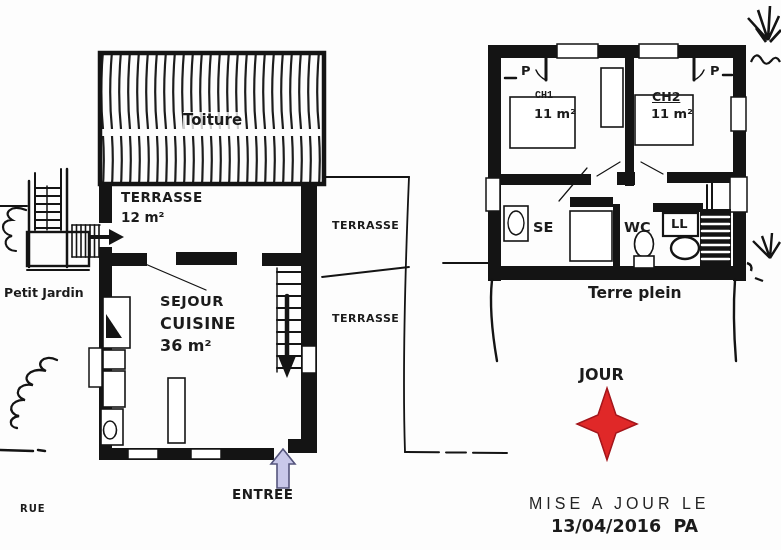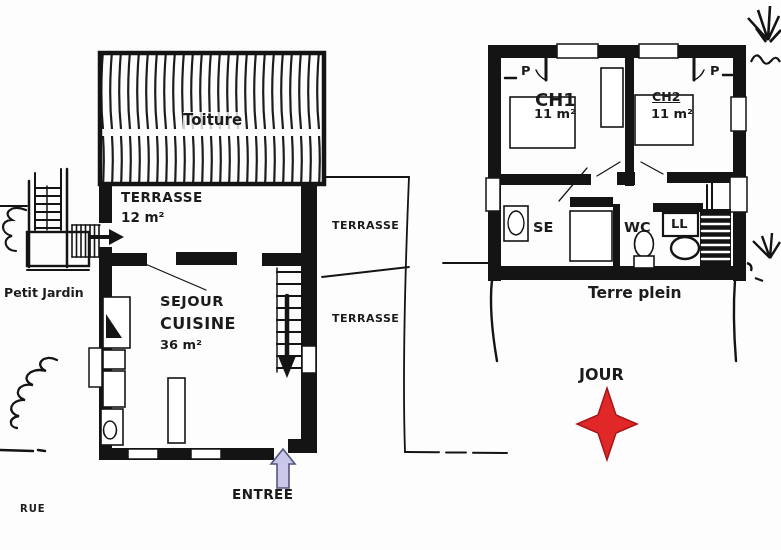--- a/index.html
+++ b/index.html
@@ -204,41 +204,43 @@
     </g>
   </svg>
 
   <div class="lbl on-hatch" style="left:183px;top:112px;font-size:15px;">Toiture</div>
 
   <div class="lbl" style="left:121px;top:191px;font-size:13.5px;letter-spacing:.5px;">TERRASSE</div>
   <div class="lbl" style="left:121px;top:211px;font-size:13.5px;">12 m²</div>
 
   <div class="lbl" style="left:160px;top:294px;font-size:14.5px;letter-spacing:.5px;">SEJOUR</div>
   <div class="lbl" style="left:160px;top:316px;font-size:16px;letter-spacing:.5px;">CUISINE</div>
-  <div class="lbl" style="left:160px;top:338px;font-size:13px;">36 m²</div>
+  <div class="lbl" style="left:160px;top:338px;font-size:16px;">36 m²</div>
 
   <div class="lbl" style="left:4px;top:287px;font-size:12.5px;">Petit Jardin</div>
 
   <div class="lbl" style="left:20px;top:504px;font-size:10px;letter-spacing:1px;">RUE</div>
 
   <div class="lbl" style="left:232px;top:488px;font-size:13.5px;letter-spacing:.5px;">ENTREE</div>
 
   <div class="lbl" style="left:332px;top:220px;font-size:11px;letter-spacing:.5px;">TERRASSE</div>
   <div class="lbl" style="left:332px;top:313px;font-size:11px;letter-spacing:.5px;">TERRASSE</div>
 
   <div class="lbl" style="left:521px;top:64px;font-size:13px;">P</div>
   <div class="lbl" style="left:710px;top:64px;font-size:13px;">P</div>
 
-  <div class="lbl" style="left:535px;top:91px;font-size:18px;">CH1</div>
+  <div class="lbl" style="left:535px;top:91px;font-size:10px;font-family:Liberation Mono, monospace;">CH1</div>
   <div class="lbl" style="left:534px;top:107px;font-size:13px;">11 m²</div>
   <div class="lbl" style="left:652px;top:91px;font-size:12.5px;text-decoration:underline;">CH2</div>
   <div class="lbl" style="left:651px;top:107px;font-size:13px;">11 m²</div>
 
   <div class="lbl" style="left:533px;top:220px;font-size:14.5px;">SE</div>
   <div class="lbl" style="left:624px;top:220px;font-size:14.5px;">WC</div>
   <div class="lbl" style="left:671px;top:217px;font-size:13px;">LL</div>
 
   <div class="lbl" style="left:564px;top:286px;font-size:15.5px;margin-left:24px;">Terre plein</div>
 
   <div class="lbl" style="left:579px;top:367px;font-size:16px;">JOUR</div>
 
+  <div class="footer-caps" style="left:529px;top:496px;font-size:16px;">MISE A JOUR LE</div>
+  <div class="lbl" style="left:551px;top:518px;font-size:17.5px;">13/04/2016  PA</div>
 
 </div>
 
 </body></html>

